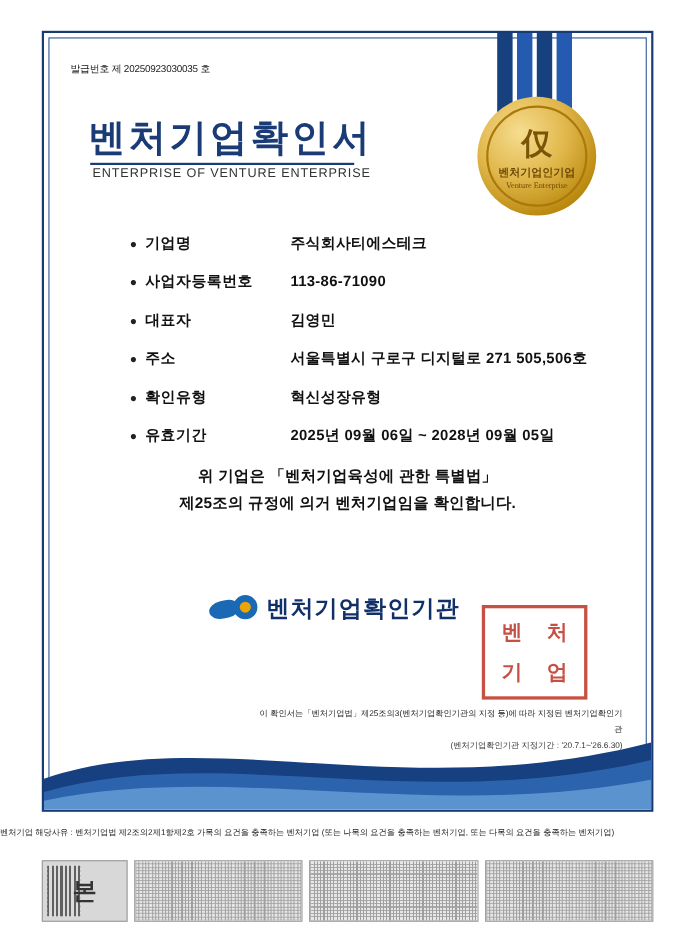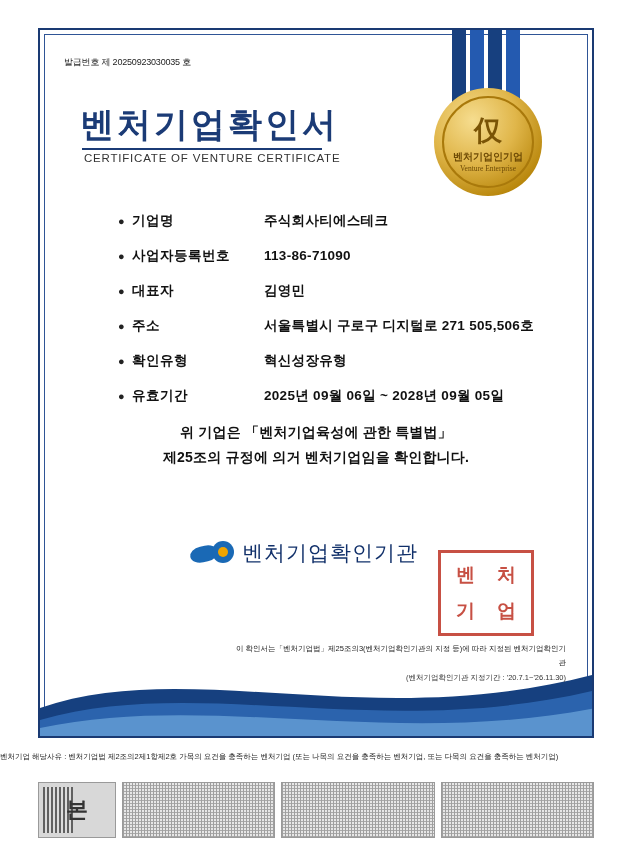--- a/index.html
+++ b/index.html
@@ -240,21 +240,21 @@
   }
   .org-logo .dot-i {
     position: absolute;
     right: 6px; top: 9px;
     width: 10px; height: 10px;
     border-radius: 50%;
     background: #f0a400;
   }
   .org-name {
     font-size: 21px;
-    font-weight: normal;
+    font-weight: bold;
     color: #11306a;
     letter-spacing: 1px;
     text-align: right;
   }
 
   
   .stamp {
     position: absolute;
     left: 398px;
     top: 520px;
@@ -367,21 +367,21 @@
         <path d="M0,92 C150,40 330,118 556,58 L556,120 L0,120 Z" fill="#16407f"></path>
         <path d="M0,104 C160,58 340,126 556,74 L556,120 L0,120 Z" fill="#2f6ab5" opacity="0.85"></path>
         <path d="M0,112 C170,76 350,132 556,92 L556,120 L0,120 Z" fill="#6fa8dc" opacity="0.7"></path>
       </svg>
     </div>
 
     <div class="issue-no">발급번호 제 20250923030035 호</div>
 
     <div class="title-ko">벤처기업확인서</div>
     <div class="title-rule"></div>
-    <div class="title-en">CERTIFICATE OF VENTURE CERTIFICATE</div>
+    <div class="title-en">ENTERPRISE OF VENTURE ENTERPRISE</div>
 
     <div class="ribbon">
       <span></span>
         <span></span>
         <span></span>
         <span></span>
     </div>
 
     <div class="seal">
       <div class="disc"></div>
@@ -443,21 +443,21 @@
       <div class="sgrid">
         <span>벤</span>
         <span>처</span>
         <span>기</span>
         <span>업</span>
       </div>
     </div>
 
     <div class="footnote">
       <div>이 확인서는「벤처기업법」제25조의3(벤처기업확인기관의 지정 등)에 따라 지정된 벤처기업확인기관</div>
-      <div class="fn-last">(벤처기업확인기관 지정기간 : '20.7.1~'26.11.30)</div>
+      <div class="fn-last">(벤처기업확인기관 지정기간 : '20.7.1~'26.6.30)</div>
     </div>
   </div>
 
   <div class="reason">벤처기업 해당사유 : 벤처기업법 제2조의2제1항제2호 가목의 요건을 충족하는 벤처기업 (또는 나목의 요건을 충족하는 벤처기업, 또는 다목의 요건을 충족하는 벤처기업)</div>
 
   <div class="barstrip">
     <div class="bar-box first">
       <div class="leftpat"></div>
       <div class="bigchar">본</div>
     </div>

